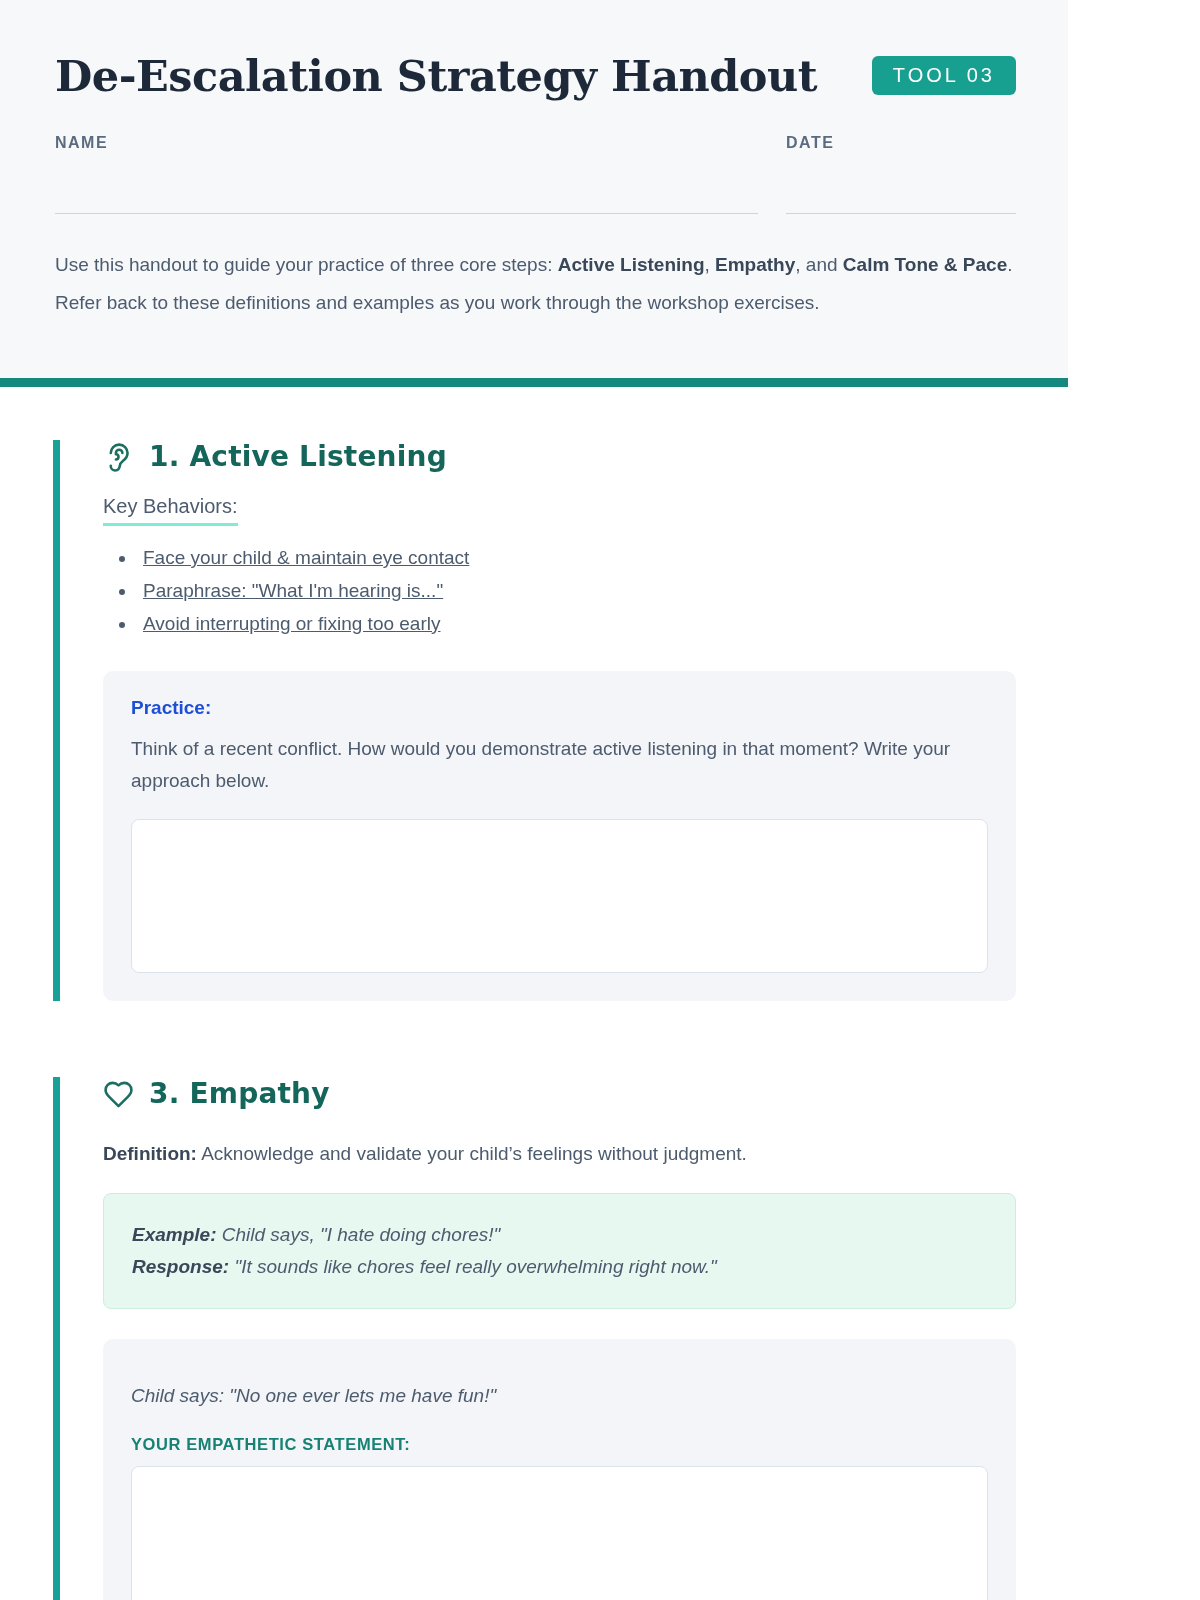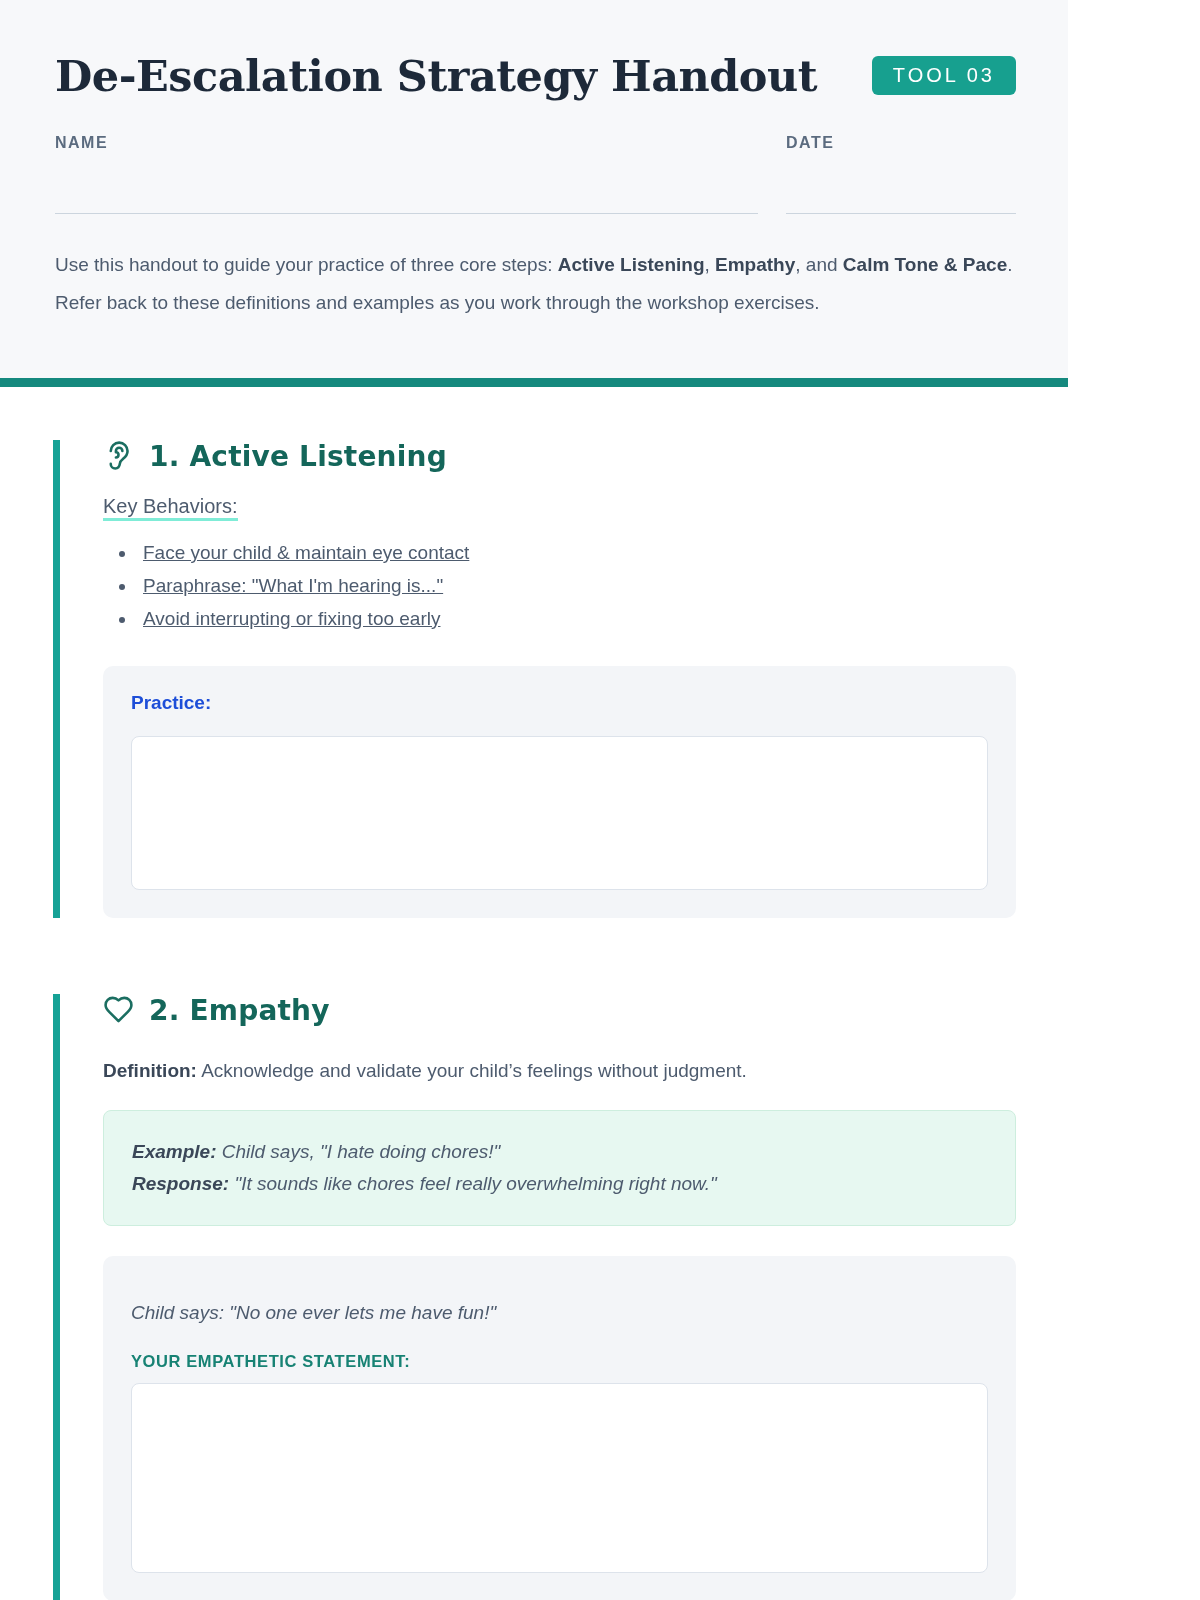--- a/index.html
+++ b/index.html
@@ -102,21 +102,21 @@
 
   
   main{padding:53px 52px 0 53px;}
   .tool-section{
     border-left:7px solid var(--accent-bar);
     padding-left:43px;
   }
   .section-gap{margin-top:76px;}
   .section-heading{
     display:flex;
-    align-items:flex-start;
+    align-items:flex-end;
     gap:15px;
   }
   .icon{
     display:inline-flex;
     width:31px;height:31px;
     color:#1b6e61;
   }
   .icon svg{width:100%;height:100%;}
   .heading-text{
     font-family:"DejaVu Sans", sans-serif;
@@ -133,20 +133,21 @@
   }
   .definition b{color:var(--bold-ink);}
 
   .key-behaviors{
     margin-top:22px;
   }
   .key-behaviors span{
     display:inline-block;
     font-size:20px;
     color:var(--body);
+    padding-bottom:5px;
     border-bottom:3px solid var(--underline);
   }
   .behavior-list{
     margin-top:16px;
     padding-left:34px;
     list-style:disc;
     text-decoration:underline;
   }
   .behavior-list li{
     font-size:19px;
@@ -264,32 +265,33 @@
       </div>
 
       <ul class="behavior-list">
           <li>Face your child &amp; maintain eye contact</li>
           <li>Paraphrase: "What I'm hearing is..."</li>
           <li>Avoid interrupting or fixing too early</li>
         </ul>
 
       <div class="panel practice-panel">
         <p class="panel-label">Practice:</p>
+        <p class="panel-text">Think of a recent conflict. How would you demonstrate active listening in that moment? Write your approach below.</p>
         <textarea style=""></textarea>
       </div>
     </section>
 
     <section class="tool-section section-gap">
       <h2 class="section-heading">
         <span class="icon">
           <svg viewBox="0 0 24 24" fill="none" stroke="currentColor" stroke-width="2" stroke-linecap="round" stroke-linejoin="round">
             <path d="M19 14c1.49-1.46 3-3.21 3-5.5A5.5 5.5 0 0 0 16.5 3c-1.76 0-3 .5-4.5 2-1.5-1.5-2.74-2-4.5-2A5.5 5.5 0 0 0 2 8.5c0 2.29 1.51 4.04 3 5.5l7 7Z"></path>
           </svg>
         </span>
-        <span class="heading-text">2. Empathy</span>
+        <span class="heading-text">3. Empathy</span>
       </h2>
 
       <p class="definition"><b>Definition:</b><span> Acknowledge and validate your child’s feelings without judgment.</span></p>
 
       <div class="example-box">
         <p class="example-line"><b>Example:</b><span> Child says, "I hate doing chores!"</span></p>
         <p class="example-line"><b>Response:</b><span> "It sounds like chores feel really overwhelming right now."</span></p>
       </div>
 
       <div class="panel exercise-panel">

